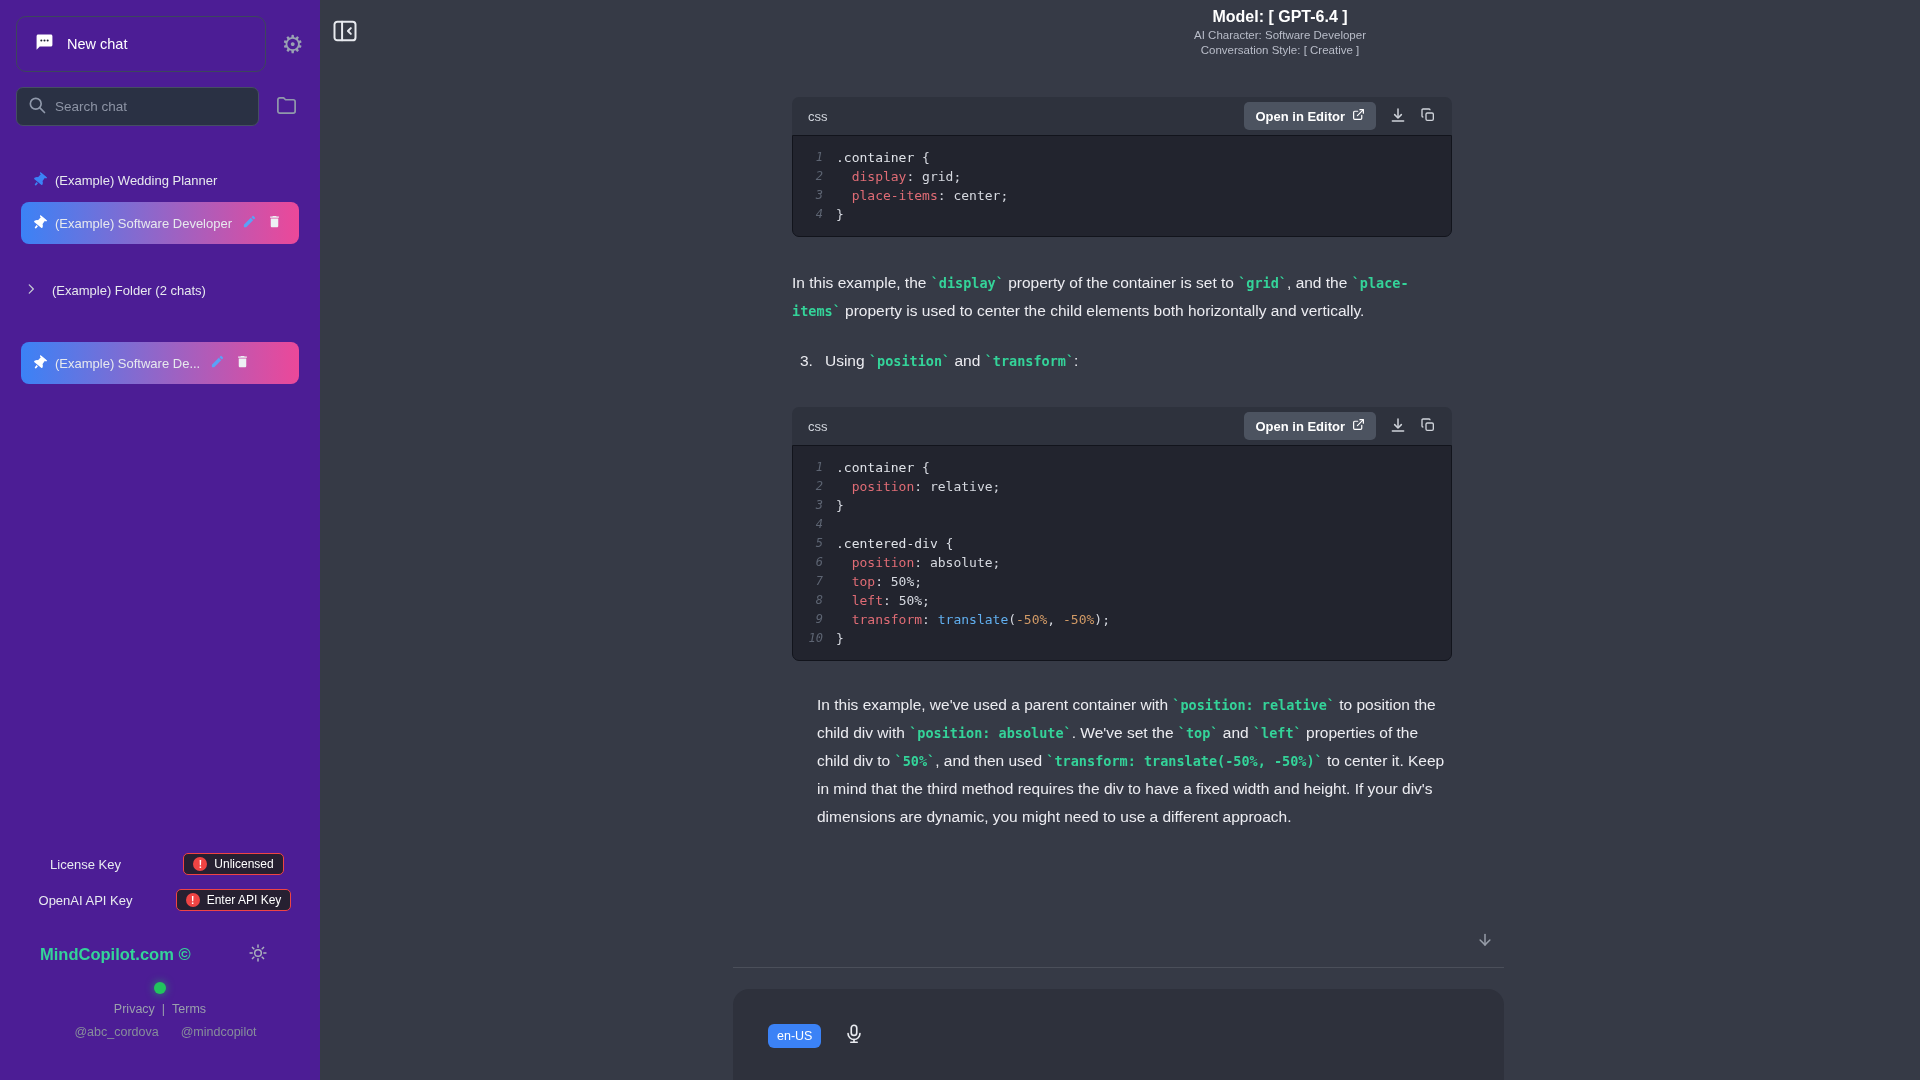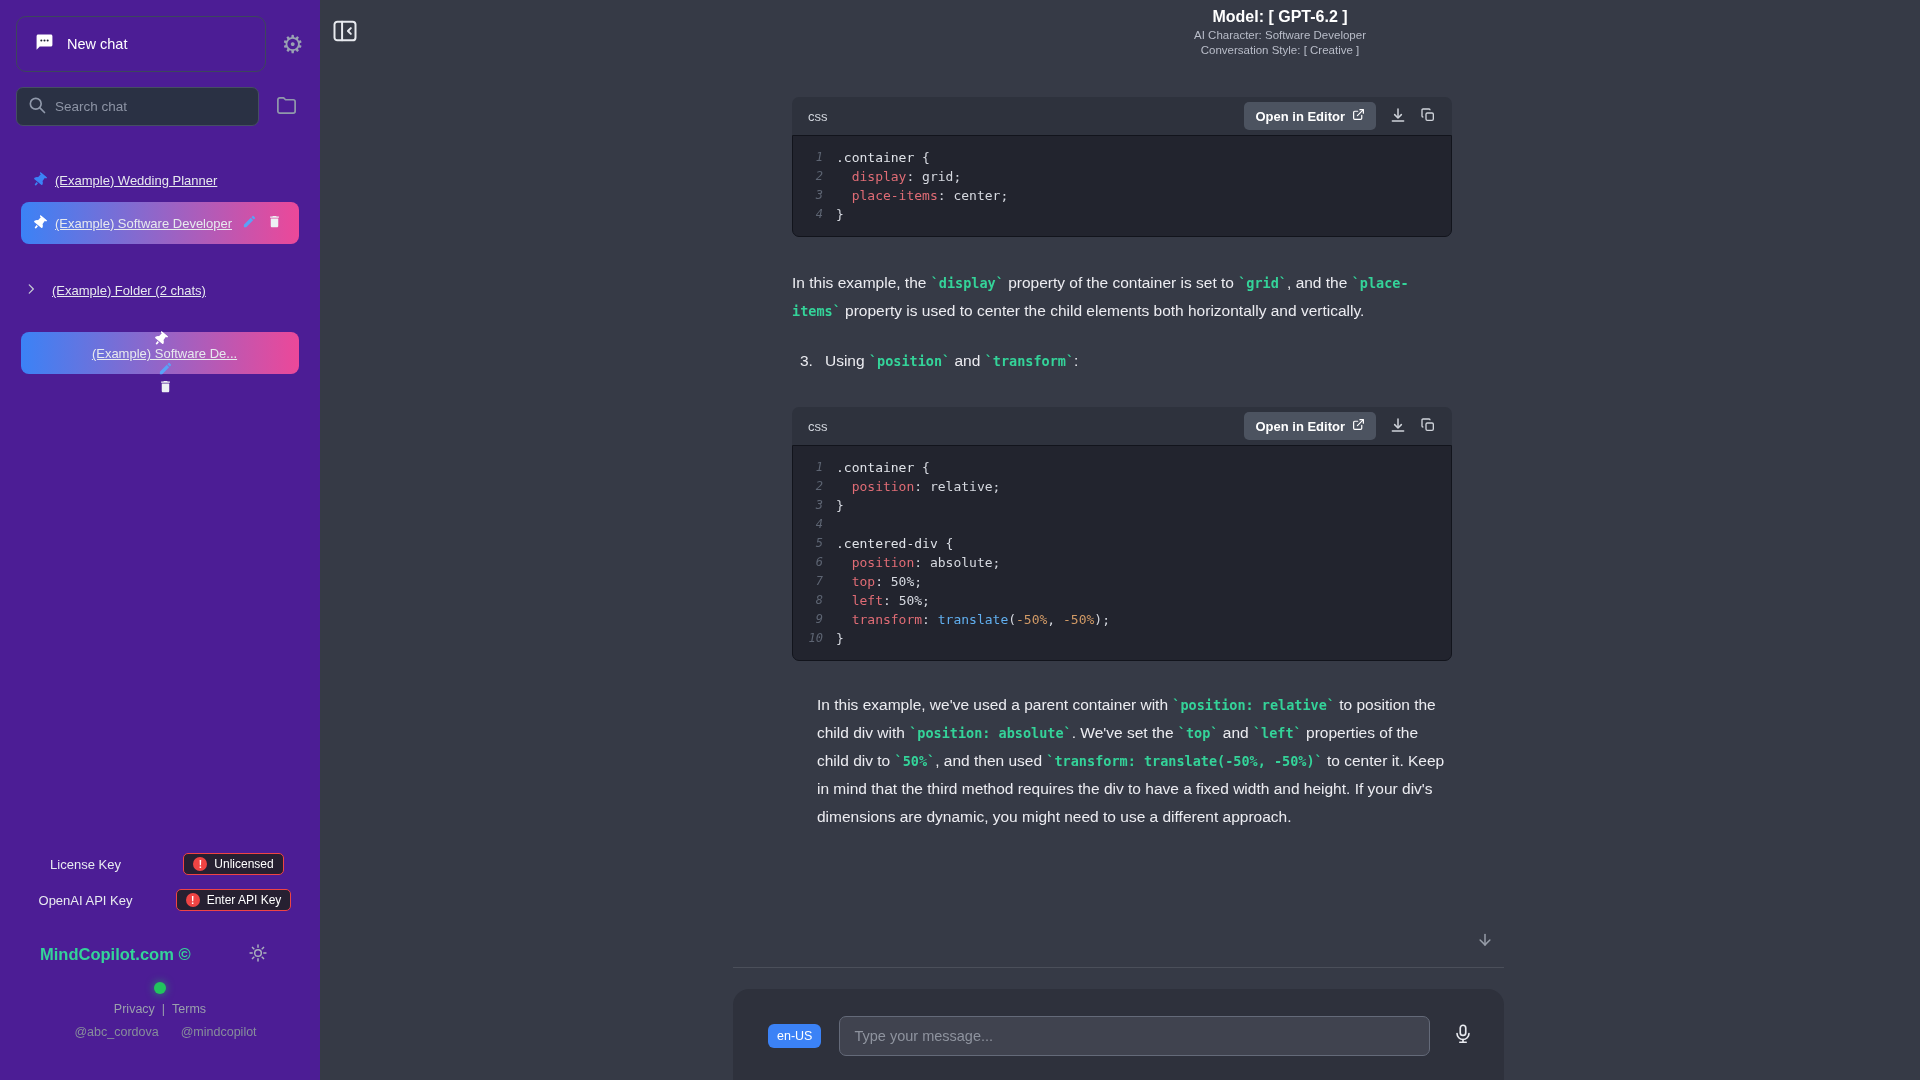--- a/index.html
+++ b/index.html
@@ -22,28 +22,28 @@
 
   .search-row { display: flex; align-items: center; gap: 9px; padding: 15px 16px 0 16px; }
   .search-box { width: 245px; height: 39px; background: #2a3144; border: 1px solid #454e63; border-radius: 7px;
                 display: flex; align-items: center; padding: 0 10px; gap: 8px; }
   .search-box input { flex: 1; min-width: 0; background: transparent; border: none; outline: none; color: #e7e9ee; font-size: 13.5px; font-family: inherit; }
   .search-box input::placeholder { color: #8d94a5; }
   .folder-btn { background: none; border: none; width: 36px; height: 36px; display: flex; align-items: center; justify-content: center; cursor: pointer; }
 
   .chat-item { margin: 0 21px; height: 28px; display: flex; align-items: center; padding: 0 12px; color: #e7e9ee;
                font-size: 13px; border-radius: 8px; cursor: pointer; white-space: nowrap; }
-  .chat-item .label { margin-left: 9px; text-decoration: underline; }
+  .chat-item .label { margin-left: 9px; }
   .chat-item.selected { height: 42px;
     background: linear-gradient(90deg, var(--selected-gradient-from, #3b82f6), var(--selected-gradient-to, #ec4899)); }
   .ci-1 { margin-top: 40px; }
   .ci-2 { margin-top: 8px; }
   .ci-3 { margin-top: 32px; padding-left: 3px; }
   .ci-3 .label { margin-left: 14px; }
-  .ci-4 { margin-top: 28px; flex-direction: column; }
+  .ci-4 { margin-top: 38px; }
   .pin-icon svg { transform: rotate(40deg); display: block; }
   .pin-blue { fill: var(--pin-blue, #3b82f6); }
   .pin-white { fill: #ffffff; }
   .mini-btn { background: none; border: none; margin-left: 10px; display: flex; cursor: pointer; padding: 0; }
 
   .side-bottom { position: absolute; top: 848px; left: 0; right: 0; }
   .kv-row { display: flex; align-items: center; padding-right: 24px; }
   .kv-row.r1 { margin-top: 5px; }
   .kv-row.r2 { margin-top: 14px; }
   .kv-col { flex: 1; display: flex; justify-content: center; align-items: center; padding-left: 23px; }
@@ -287,21 +287,21 @@
       <span>
         <svg width="30" height="28" viewBox="0 0 24 24" fill="none" stroke="#e8eaef" stroke-width="1.7" stroke-linecap="round" stroke-linejoin="round">
             <rect x="3" y="4" width="18" height="16" rx="2.5"></rect>
             <line x1="9.5" y1="4" x2="9.5" y2="20"></line>
             <path d="M17 9.5L14.5 12l2.5 2.5"></path>
           </svg>
       </span>
     </button>
 
     <div class="model-header">
-      <div class="model-title">Model: [ GPT-6.2 ]</div>
+      <div class="model-title">Model: [ GPT-6.4 ]</div>
       <div class="model-sub">AI Character: Software Developer</div>
       <div class="model-sub">Conversation Style: [ Creative ]</div>
     </div>
 
     <div class="chat-content">
 
       <section class="code-block cb0">
         <div class="code-header">
           <span class="code-lang">css</span>
           <div class="code-actions">
@@ -405,21 +405,20 @@
             <path d="M12 4.5v14"></path>
             <path d="M5.5 12l6.5 6.5L18.5 12"></path>
           </svg>
       </span>
     </button>
 
     <div class="divider"></div>
 
     <div class="composer">
       <span class="lang-badge">en-US</span>
-      <input class="composer-input" placeholder="Type your message..." style="">
       <button class="mic-btn">
         <span>
           <svg width="22" height="22" viewBox="0 0 24 24" fill="none" stroke="#e9ebf0" stroke-width="1.8" stroke-linecap="round">
               <rect x="9" y="2.5" width="6" height="11" rx="3"></rect>
               <path d="M5.5 11.5a6.5 6.5 0 0 0 13 0"></path>
               <line x1="12" y1="18" x2="12" y2="21"></line>
               <line x1="8.5" y1="21" x2="15.5" y2="21"></line>
             </svg>
         </span>
       </button>

